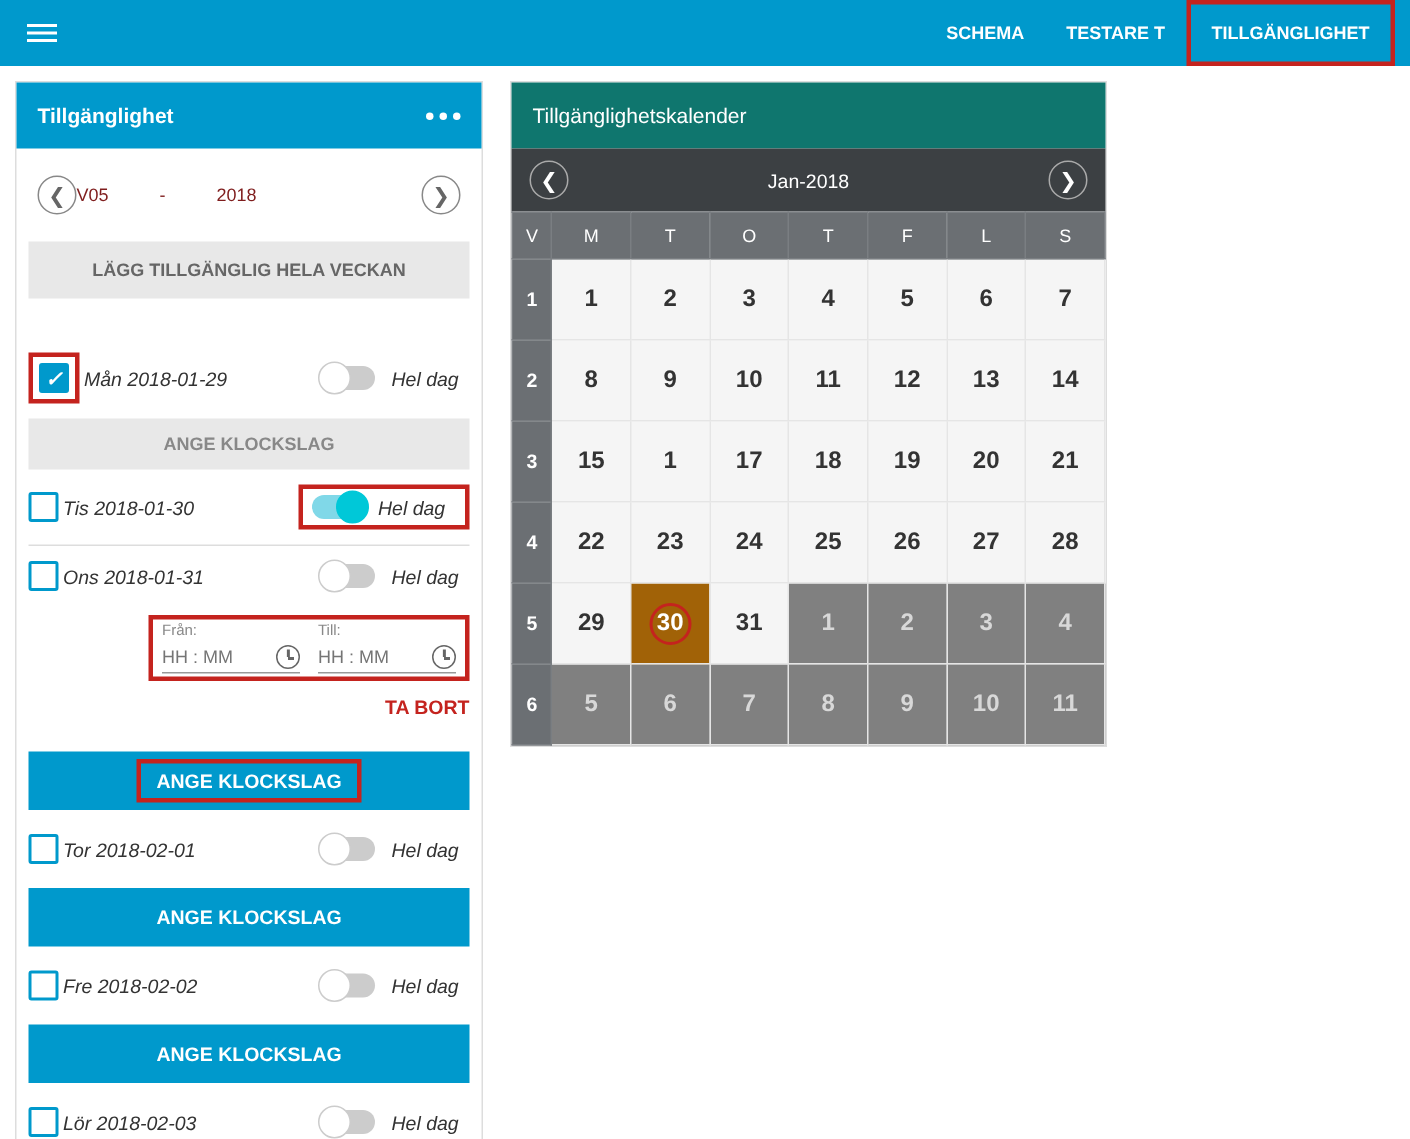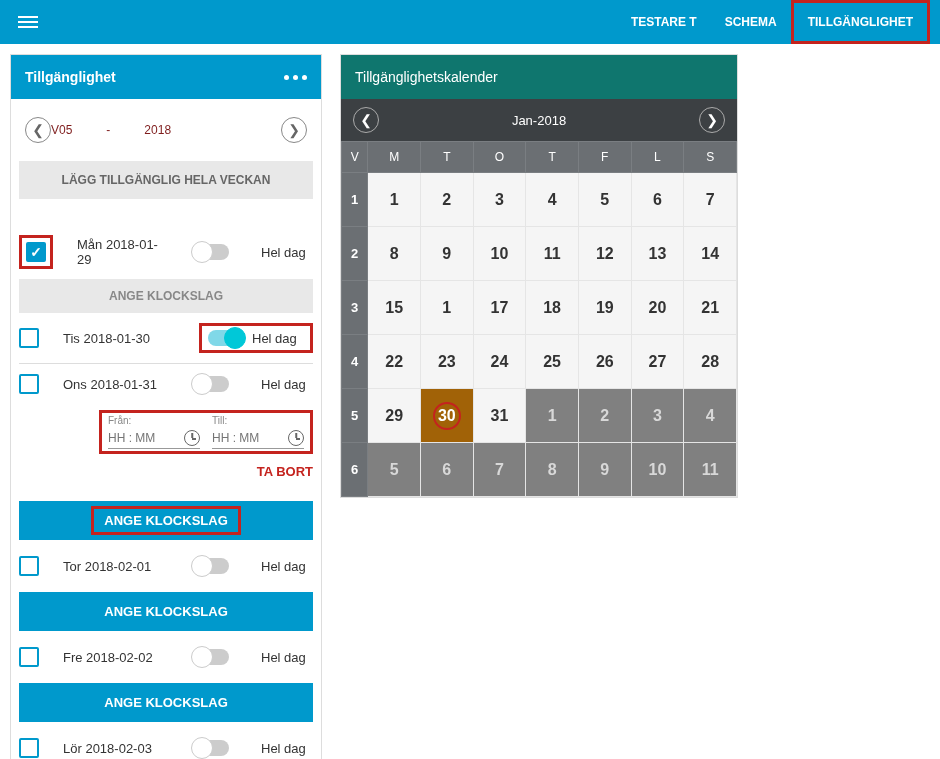--- a/index.html
+++ b/index.html
@@ -22,21 +22,21 @@
   .dots { display: flex; gap: 4px; cursor: pointer; }
   .dot { width: 5px; height: 5px; border-radius: 50%; background: #fff; }
   
   .week-nav { display: flex; align-items: center; justify-content: space-between; padding: 18px 14px; }
   .nav-arrow { width: 26px; height: 26px; border: 1px solid #888; border-radius: 50%; display: flex; align-items: center; justify-content: center; cursor: pointer; color: #666; font-size: 14px; }
   .week-info { flex: 1; display: flex; gap: 30px; color: #7f1d1d; font-size: 12px; }
   .week-info span.dash { margin: 0 4px; }
   
   .btn-grey { background: #E8E8E8; color: #666; text-align: center; padding: 12px; font-size: 12px; font-weight: bold; margin: 0 8px 26px 8px; cursor: pointer; }
   
-  .day-row { display: flex; align-items: center; padding: 10px 8px; gap: 24px; }
+  .day-row { display: flex; align-items: center; padding: 10px 8px; gap: 3px; font-style: italic; }
   
   .checkbox { width: 20px; height: 20px; border: 2px solid #0099CC; border-radius: 2px; cursor: pointer; display: inline-flex; align-items: center; justify-content: center; flex-shrink: 0; }
   .checkbox.checked { background: #0099CC; }
   .checkbox.checked::after { content: "✓"; color: #fff; font-weight: bold; font-size: 14px; }
   .day-label { flex: 1; font-size: 13px; color: #333; }
   
   .toggle { position: relative; width: 36px; height: 16px; background: #ccc; border-radius: 10px; cursor: pointer; flex-shrink: 0; }
   .toggle::after { content: ""; position: absolute; width: 20px; height: 20px; background: #fff; border: 1px solid #ccc; border-radius: 50%; top: -3px; left: -2px; transition: left 0.2s; }
   .toggle.on { background: #80D8E8; }
   .toggle.on::after { left: 16px; background: #00C8D8; border-color: #00C8D8; }
@@ -83,22 +83,22 @@
 </head>
 <body>
 
 <div class="topbar">
   <div class="hamburger">
     <div class="hamburger-line"></div>
       <div class="hamburger-line"></div>
       <div class="hamburger-line"></div>
   </div>
   <div class="topbar-spacer"></div>
+  <div class="nav-link">SCHEMA</div>
   <div class="nav-link">TESTARE T</div>
-  <div class="nav-link">SCHEMA</div>
   <div class="nav-link active">TILLGÄNGLIGHET</div>
 </div>
 
 <div class="main">
 
   <div class="panel">
     <div class="panel-header">
       <span>Tillgänglighet</span>
       <span class="dots">
           <span class="dot"></span>

